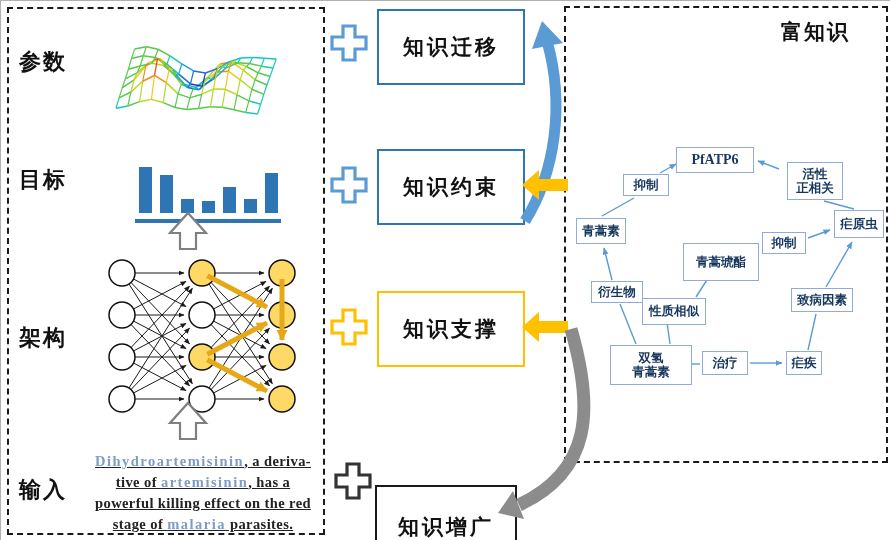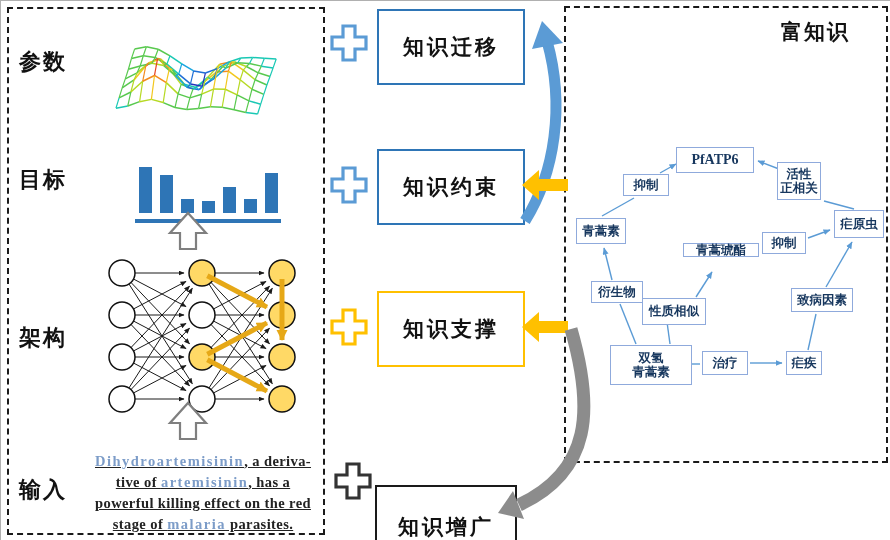--- a/index.html
+++ b/index.html
@@ -330,25 +330,25 @@
       <line class="kg-edge" x1="104" y1="336" x2="101" y2="314"></line>
       <line class="kg-edge" x1="130" y1="289" x2="146" y2="264" marker-end="url(#kgArrow)"></line>
       <line class="kg-edge" x1="111" y1="356" x2="134" y2="356"></line>
       <line class="kg-edge" x1="184" y1="355" x2="216" y2="355" marker-end="url(#kgArrow)"></line>
       <line class="kg-edge" x1="242" y1="342" x2="250" y2="306"></line>
       <line class="kg-edge" x1="260" y1="279" x2="286" y2="234" marker-end="url(#kgArrow)"></line>
     </svg>
 
     <div class="kg-node" style="left:110px;top:139px;width:78px;height:26px;font-size:14px">PfATP6</div>
     <div class="kg-node" style="left:57px;top:166px;width:46px;height:22px">抑制</div>
-    <div class="kg-node" style="left:211px;top:154px;width:44px;height:38px">活性
+    <div class="kg-node" style="left:221px;top:154px;width:56px;height:38px">活性
 正相关</div>
     <div class="kg-node" style="left:268px;top:202px;width:50px;height:28px">疟原虫</div>
     <div class="kg-node" style="left:10px;top:210px;width:50px;height:26px">青蒿素</div>
-    <div class="kg-node" style="left:117px;top:235px;width:76px;height:14px">青蒿琥酯</div>
+    <div class="kg-node" style="left:117px;top:235px;width:76px;height:38px">青蒿琥酯</div>
     <div class="kg-node" style="left:196px;top:224px;width:44px;height:22px">抑制</div>
     <div class="kg-node" style="left:25px;top:273px;width:52px;height:22px">衍生物</div>
     <div class="kg-node" style="left:76px;top:290px;width:64px;height:27px">性质相似</div>
     <div class="kg-node" style="left:225px;top:280px;width:62px;height:24px">致病因素</div>
     <div class="kg-node" style="left:44px;top:337px;width:82px;height:40px">双氢
 青蒿素</div>
     <div class="kg-node" style="left:136px;top:343px;width:46px;height:24px">治疗</div>
     <div class="kg-node" style="left:220px;top:343px;width:36px;height:24px">疟疾</div>
   </div>
 

